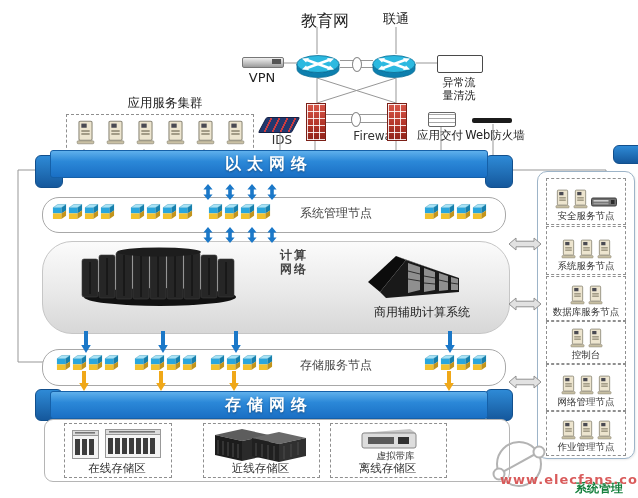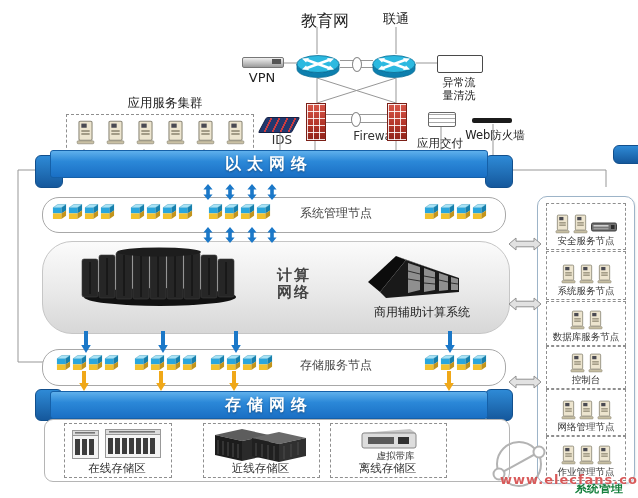--- a/index.html
+++ b/index.html
@@ -142,21 +142,21 @@
   <div class="firewall" style="left:306px;top:103px;"></div>
   <div class="firewall" style="left:387px;top:103px;"></div>
   <div class="ellipse-node" style="left:351px;top:112px;"></div>
   <div class="lbl" style="left:348px;top:130px;width:56px;font-size:12px;color:#333;">Firewall</div>
 
   <div class="ids" style="left:262px;top:117px;"></div>
   <div class="lbl" style="left:262px;top:134px;width:40px;font-size:12px;color:#333;">IDS</div>
 
   <div class="appdel-dev" style="left:428px;top:112px;"></div>
   <div class="webfw-dev" style="left:472px;top:118px;"></div>
-  <div class="lbl" style="left:413px;top:129px;width:54px;font-size:11.5px;margin-top:8px;">应用交付</div>
+  <div class="lbl" style="left:413px;top:129px;width:54px;font-size:11.5px;">应用交付</div>
   <div class="lbl" style="left:463px;top:129px;width:64px;font-size:11.5px;">Web防火墙</div>
 
   <div class="lbl" style="left:110px;top:96px;width:110px;font-size:12.5px;">应用服务集群</div>
   <div class="dashed" style="left:66px;top:114px;width:186px;height:37px;z-index:2;">
     <span class="abs" style="left:9px;top:4px;">
         <svg width="19" height="27" viewBox="0 0 16 21">
     <rect x="2.5" y="1" width="11" height="16" rx="1" fill="#ede5cf" stroke="#8c8878" stroke-width="0.9"></rect>
     <rect x="4.5" y="3" width="4.5" height="3.5" fill="#4a4a52"></rect>
     <rect x="4.5" y="8.5" width="7" height="1.5" fill="#9a937e"></rect>
     <rect x="4.5" y="11" width="7" height="1.5" fill="#9a937e"></rect>
@@ -434,21 +434,21 @@
           <line x1="61" y1="6" x2="61" y2="50"></line>
       <line x1="78" y1="5" x2="78" y2="50"></line>
           <line x1="95" y1="6" x2="95" y2="50"></line>
       <line x1="112" y1="8" x2="112" y2="49"></line>
           <line x1="129" y1="11" x2="129" y2="48"></line>
       <line x1="146" y1="15" x2="146" y2="47"></line>
         </g>
     <ellipse cx="79" cy="5" rx="42" ry="4.5" fill="#1d1d1d"></ellipse>
       </svg>
     </span>
-  <div class="lbl" style="left:263px;top:267px;width:62px;font-size:15px;color:#444;font-weight:bold;letter-spacing:2px;z-index:2;">
+  <div class="lbl" style="left:263px;top:249px;width:62px;font-size:12px;color:#444;font-weight:bold;letter-spacing:2px;z-index:2;">
     <div>计算</div>
     <div>网络</div>
   </div>
   <span class="abs" style="left:362px;top:250px;z-index:2;">
       <svg width="100" height="56" viewBox="0 0 100 56">
     <polygon points="6,32 34,6 44,10 18,42" fill="#0c0c0c"></polygon>
     <polygon points="18,42 44,10 97,28 97,42 24,48" fill="#191919"></polygon>
     <g fill="#8f8f8f">
           <polygon points="46,13 58,17 58,40 46,43"></polygon>
           <polygon points="62,18 73,22 73,40 62,42"></polygon>
@@ -737,21 +737,21 @@
     <polygon points="4,6 52,2 58,6 10,10" fill="#c8c8c8"></polygon>
     <rect x="4" y="6" width="54" height="15" rx="2" fill="#ddd" stroke="#888"></rect>
     <rect x="10" y="10" width="26" height="7" fill="#5a5a5a"></rect>
     <rect x="40" y="10" width="11" height="7" fill="#303030"></rect>
         </svg>
       </span>
     <div class="lbl" style="left:8px;bottom:15px;width:113px;font-size:9.5px;color:#333;">虚拟带库</div>
     <div class="lbl" style="left:0;bottom:2px;width:113px;font-size:11.5px;color:#333;">离线存储区</div>
   </div>
 
-  <div class="rcol" style="left:537px;top:196px;width:96px;height:286px;">
+  <div class="rcol" style="left:537px;top:171px;width:96px;height:286px;">
     <div class="rc-box" style="top:6px;height:44px;">
       <div class="rc-icons">
         <span>
             <svg width="15" height="20" viewBox="0 0 16 21">
     <rect x="2.5" y="1" width="11" height="16" rx="1" fill="#ede5cf" stroke="#8c8878" stroke-width="0.9"></rect>
     <rect x="4.5" y="3" width="4.5" height="3.5" fill="#4a4a52"></rect>
     <rect x="4.5" y="8.5" width="7" height="1.5" fill="#9a937e"></rect>
     <rect x="4.5" y="11" width="7" height="1.5" fill="#9a937e"></rect>
     <rect x="1" y="17.5" width="14" height="2.5" rx="0.8" fill="#c9c0a4" stroke="#8c8878" stroke-width="0.6"></rect>
             </svg>

